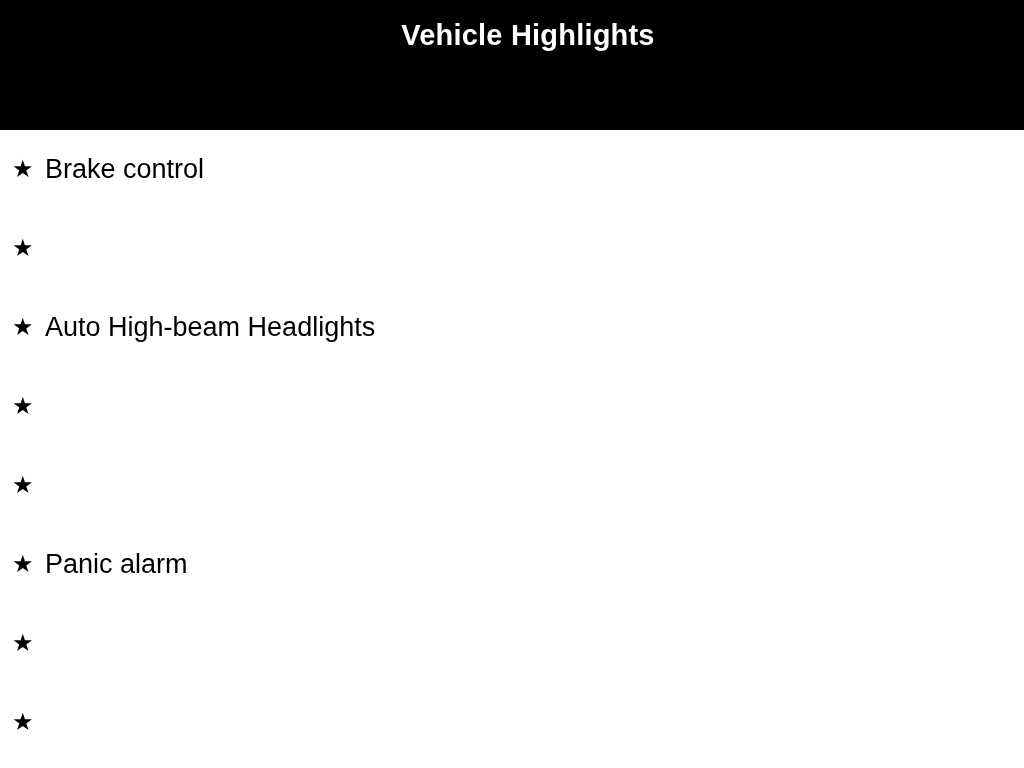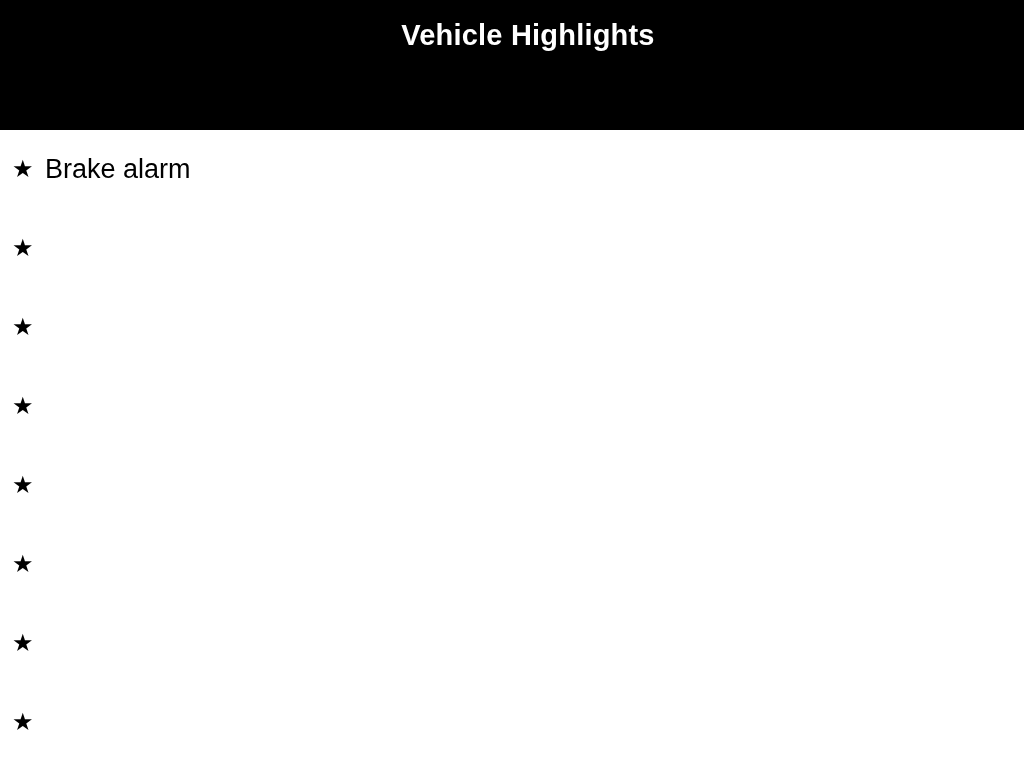--- a/index.html
+++ b/index.html
@@ -95,41 +95,43 @@
 
 <div class="page">
 
   <div class="header-bar"></div>
   <div class="header-title">Vehicle Highlights</div>
 
   <ul class="highlights-list">
 
     <li class="highlight-item">
       <span class="star-icon">★</span>
-      <span class="highlight-label">Brake alarm</span>
+      <span class="highlight-label">Brake control</span>
+    </li>
+
+    <li class="highlight-item">
+      <span class="star-icon">★</span>
+    </li>
+
+    <li class="highlight-item">
+      <span class="star-icon">★</span>
+      <span class="highlight-label">Auto High-beam Headlights</span>
     </li>
 
     <li class="highlight-item">
       <span class="star-icon">★</span>
     </li>
 
     <li class="highlight-item">
       <span class="star-icon">★</span>
     </li>
 
     <li class="highlight-item">
       <span class="star-icon">★</span>
-    </li>
-
-    <li class="highlight-item">
-      <span class="star-icon">★</span>
-    </li>
-
-    <li class="highlight-item">
-      <span class="star-icon">★</span>
+      <span class="highlight-label">Panic alarm</span>
     </li>
 
     <li class="highlight-item">
       <span class="star-icon">★</span>
     </li>
 
     <li class="highlight-item">
       <span class="star-icon">★</span>
     </li>
 

